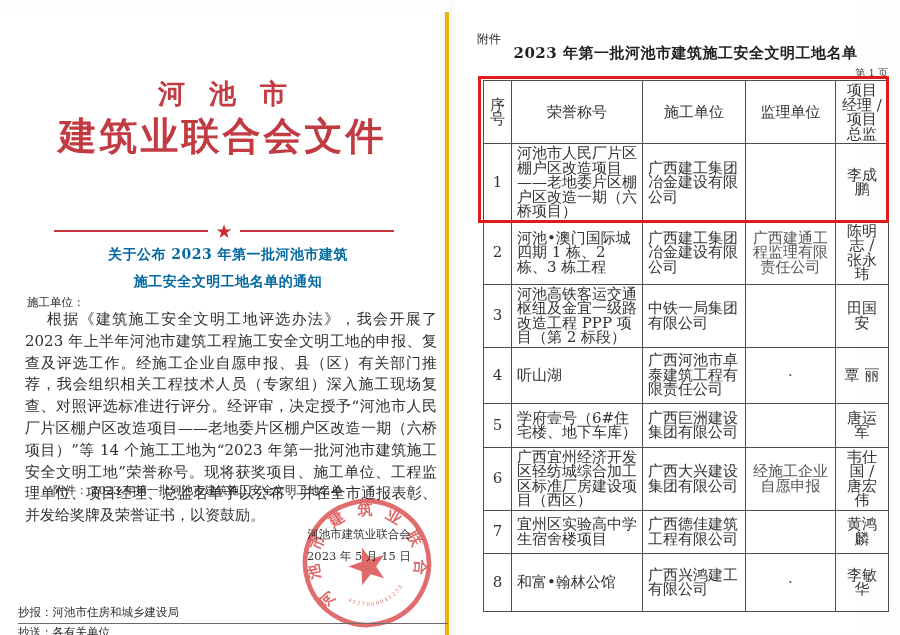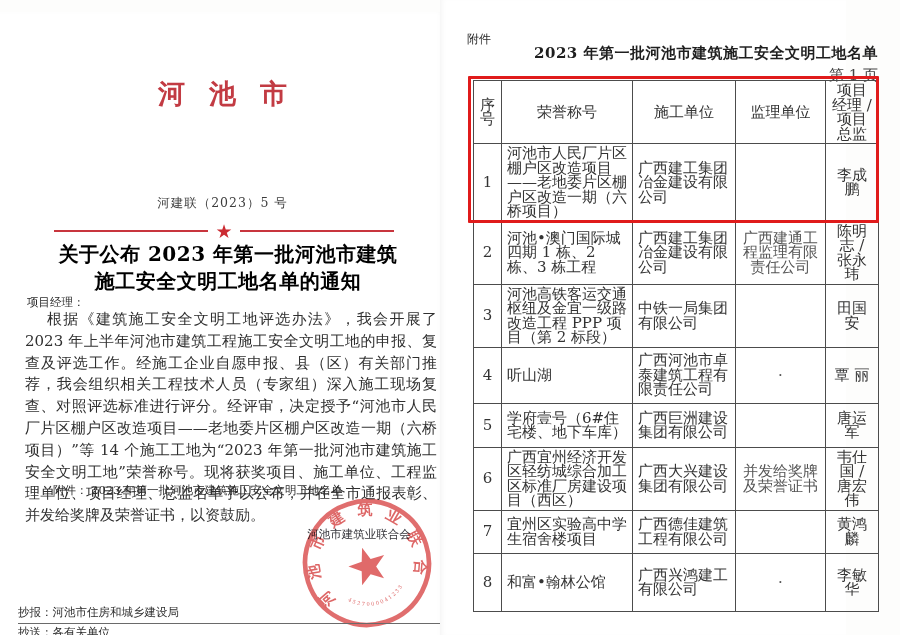--- a/index.html
+++ b/index.html
@@ -8,21 +8,21 @@
     font-family: "DejaVu Serif", "Liberation Serif", serif;
     background: #fafaf9;
     color: #2f2f2f;
     overflow: hidden;
   }
   .canvas { position: relative; width: 900px; height: 635px; background: #fdfdfc; }
 
   
   .page { position: absolute; top: 0; height: 635px; background: #ffffff; }
   .page-left  { left: 0; width: 449px; border-right: 4px solid #eab308; box-shadow: inset -6px 0 8px -6px rgba(0,0,0,.10); margin-top: 12px; }
-  .page-right { left: 440px; width: 406px; box-shadow: inset 5px 0 7px -5px rgba(0,0,0,.07); }
+  .page-right { left: 450px; width: 406px; box-shadow: inset 5px 0 7px -5px rgba(0,0,0,.07); }
 
   
   .org-line1 {
     position: absolute; top: 64px; left: 0; width: 100%;
     text-align: center; color: #c23b43; font-weight: bold;
     font-size: 27px; letter-spacing: 24px; text-indent: 24px;
   }
   .org-line2 {
     position: absolute; top: 99px; left: 0; width: 100%;
     text-align: center; color: #c23b43; font-weight: bold;
@@ -33,45 +33,45 @@
     text-align: center; font-size: 12.5px; color: #3c3c3c; letter-spacing: 1px;
   }
   .star-divider {
     position: absolute; top: 207px; left: 54px; width: 340px; height: 24px;
     display: flex; align-items: center;
   }
   .star-divider .rule { flex: 1; height: 2px; background: #c8353d; }
   .star-divider .star { color: #cb2b32; font-size: 19px; line-height: 1; margin: 0 7px; }
   .notice-title {
     position: absolute; top: 229px; left: 0; width: 100%;
-    text-align: center; font-weight: bold; font-size: 20px;
-    line-height: 27px; color: #000000; letter-spacing: .5px; padding-left: 11px;
+    text-align: center; font-weight: bold; font-size: 14px;
+    line-height: 27px; color: #0369a1; letter-spacing: .5px; padding-left: 11px;
   }
   .salutation { position: absolute; top: 283px; left: 27px; font-size: 11.5px; color: #2c2c2c; }
   .body-par {
     position: absolute; top: 297px; left: 25px; width: 412px;
     font-size: 15px; line-height: 21.8px; text-align: justify;
     text-indent: 22px; color: #303030;
   }
   .attachment-line { position: absolute; top: 471px; left: 53px; font-size: 11.5px; color: #2c2c2c; }
   .signature { position: absolute; top: 511px; left: 278px; width: 162px; text-align: center;
                font-size: 11.5px; line-height: 22px; color: #34343a; }
   .seal-wrap { position: absolute; top: 476px; left: 292px; width: 150px; height: 150px;
                mix-blend-mode: multiply; opacity: .88; }
   .cc-line { position: absolute; left: 18px; width: 430px; font-size: 11.5px; color: #2c2c2c;
              border-bottom: 1.5px solid #6a6a6a; padding-bottom: 3px; }
   .cc-report { top: 593px; }
   .cc-send   { top: 613px; }
 
   
   .attachment-label { position: absolute; top: 31px; left: 27px; font-size: 12px; color: #2c2c2c; }
-  .table-title { position: absolute; top: 44px; left: 33px; width: 405px; text-align: right;
+  .table-title { position: absolute; top: 44px; left: 33px; width: 405px; text-align: center;
                  font-weight: bold; font-size: 15px; color: #1f1f1f; letter-spacing: .5px; }
   .page-indicator { position: absolute; top: 66px; left: 33px; width: 405px; text-align: right;
-                    font-size: 15px; color: #444; }
+                    font-size: 10px; color: #444; }
   table.projects {
     position: absolute; top: 80px; left: 33px; width: 405px;
     border-collapse: collapse; table-layout: fixed;
     font-size: 15px; color: #333; line-height: 14.5px;
   }
   table.projects th, table.projects td {
     border: 1px solid #4c4c4c; padding: 2px 5px; vertical-align: middle;
     font-weight: normal; overflow: hidden;
   }
   col.c-no   { width: 28px; }
@@ -99,39 +99,40 @@
   
   .seal-wrap svg text { font-family: "DejaVu Serif","Liberation Serif",serif; }
 </style>
 </head>
 <body>
 
 <div class="canvas">
 
   <div class="page page-left">
     <div class="org-line1">河池市</div>
-    <div class="doc-number">河建联（2023）5 号</div>
+    <div class="org-line2">建筑业联合会文件</div>
 
     <div class="star-divider">
       <div class="rule"></div>
       <div class="star">★</div>
       <div class="rule"></div>
     </div>
 
     <div class="notice-title">
       <div>关于公布 2023 年第一批河池市建筑</div>
       <div>施工安全文明工地名单的通知</div>
     </div>
 
-    <div class="salutation">项目经理：</div>
+    <div class="salutation">施工单位：</div>
     <div class="body-par">根据《建筑施工安全文明工地评选办法》，我会开展了 2023 年上半年河池市建筑工程施工安全文明工地的申报、复查及评选工作。经施工企业自愿申报、县（区）有关部门推荐，我会组织相关工程技术人员（专家组）深入施工现场复查、对照评选标准进行评分。经评审，决定授予“河池市人民厂片区棚户区改造项目——老地委片区棚户区改造一期（六桥项目）”等 14 个施工工地为“2023 年第一批河池市建筑施工安全文明工地”荣誉称号。现将获奖项目、施工单位、工程监理单位、项目经理、总监名单予以公布，并在全市通报表彰、并发给奖牌及荣誉证书，以资鼓励。</div>
     <div class="attachment-line">附件： 2023 年第一批河池市建筑施工安全文明工地名单</div>
 
     <div class="signature">
       <div>河池市建筑业联合会</div>
+      <div>2023 年 5 月 15 日</div>
     </div>
 
     <div class="seal-wrap">
       <svg viewBox="0 0 160 160" width="150" height="150">
         <g transform="rotate(-18 80 80)">
           <circle cx="80" cy="80" r="66" fill="none" stroke="#dc5a5a" stroke-width="5"></circle>
           <polygon points="80,63 85,77.1 100,77.5 88.1,86.6 92.3,101 80,92.5 67.7,101 71.9,86.6 60,77.5 75,77.1" fill="#dc5555"></polygon>
           <path id="sealArc" d="M 36,108 A 52,52 0 1 1 124,108" fill="none"></path>
           <text font-size="16" font-weight="bold" fill="#d95252">
             <textPath href="#sealArc" startOffset="0" textLength="250" lengthAdjust="spacing">河池市建筑业联合会</textPath>
@@ -203,21 +204,21 @@
           <td class="num">5</td>
           <td>学府壹号（6#住宅楼、地下车库）</td>
           <td>广西巨洲建设集团有限公司</td>
           <td class="sup-dot"></td>
           <td class="mgr">唐运军</td>
         </tr>
         <tr>
           <td class="num">6</td>
           <td>广西宜州经济开发区轻纺城综合加工区标准厂房建设项目（西区）</td>
           <td>广西大兴建设集团有限公司</td>
-          <td class="sup-dot">并发给奖牌及荣誉证书</td>
+          <td class="sup-dot">经施工企业自愿申报</td>
           <td class="mgr">韦仕国 / 唐宏伟</td>
         </tr>
         <tr>
           <td class="num">7</td>
           <td>宜州区实验高中学生宿舍楼项目</td>
           <td>广西德佳建筑工程有限公司</td>
           <td class="sup-dot"></td>
           <td class="mgr">黄鸿麟</td>
         </tr>
         <tr>

